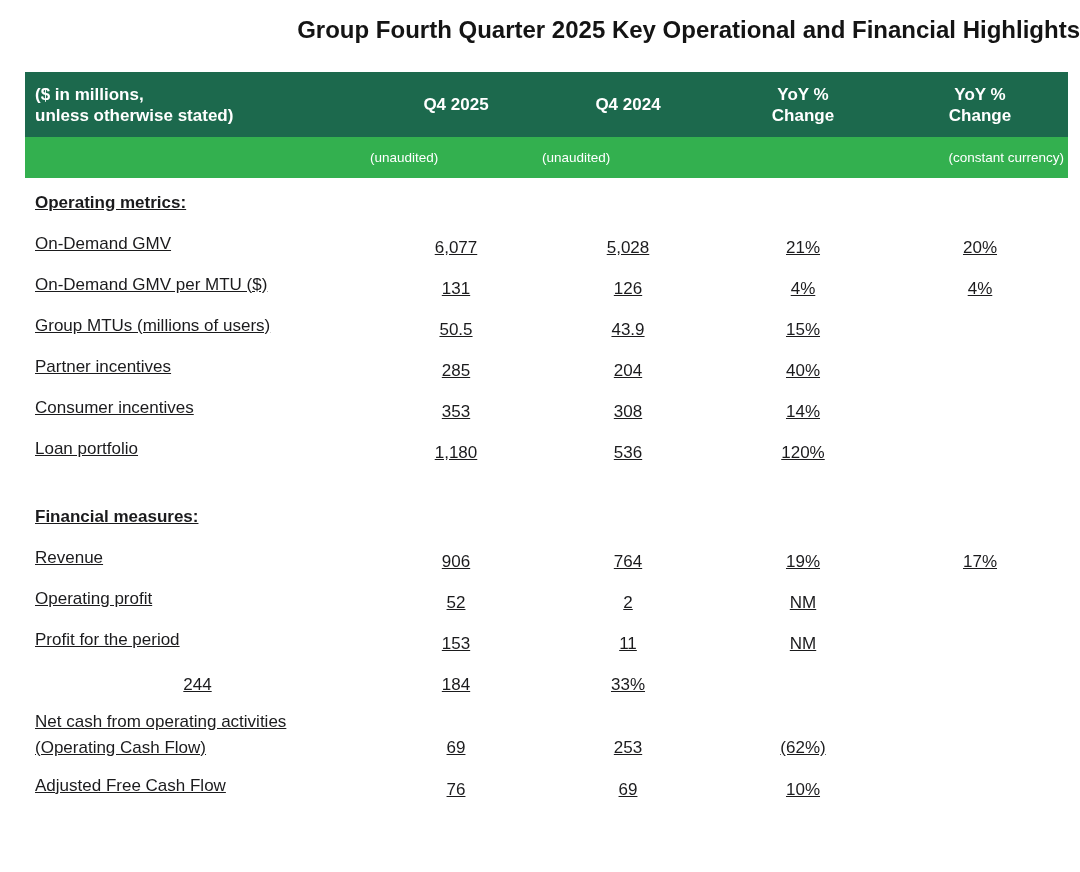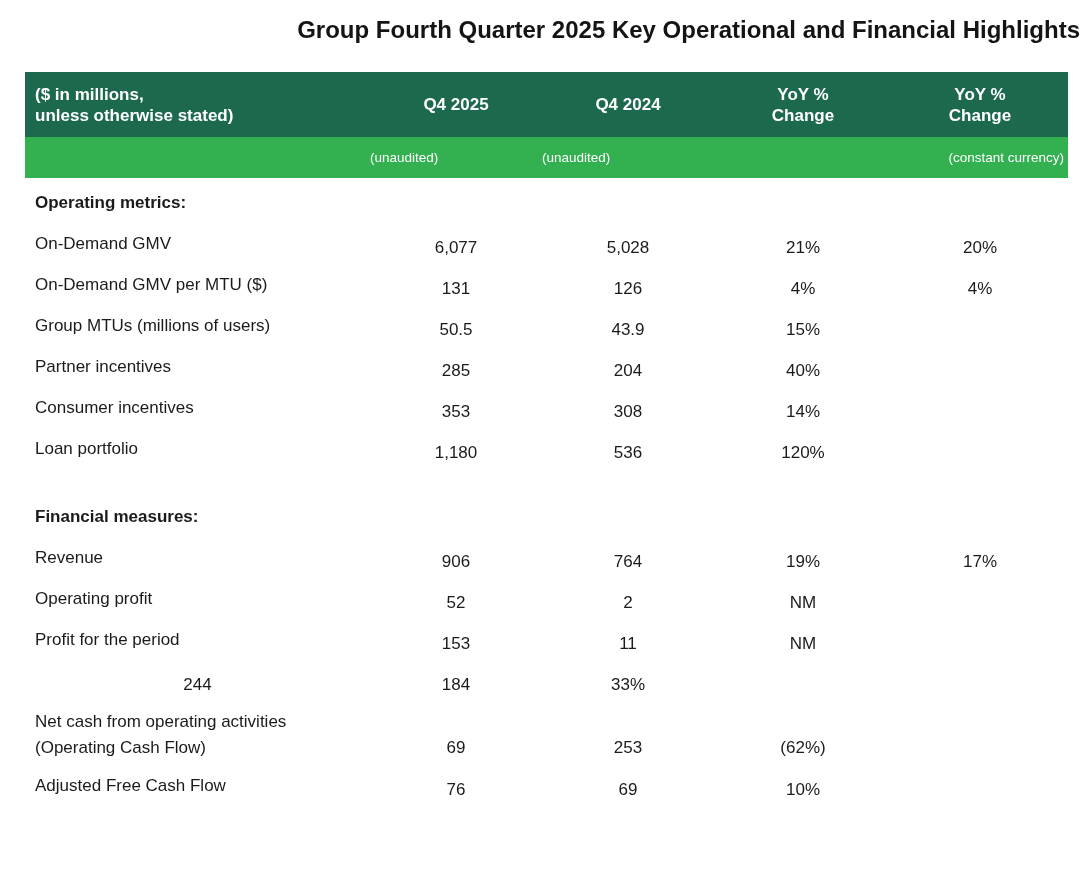--- a/index.html
+++ b/index.html
@@ -58,21 +58,21 @@
     background: #33B04F;
     color: #ffffff;
     height: 41px;
     align-items: center;
     font-size: 13.5px;
     font-weight: 400;
   }
   .subhead .c-center { text-align: left; }
   .subhead .c-right  { text-align: right; padding-right: 4px; }
   
-  .tbody { padding-top: 4px; }
+  .tbody { padding-top: 4px; text-decoration: underline; }
   .t-row {
     height: 41px;
     align-items: center;
   }
   .t-row .cell-label { padding-left: 10px; }
   .t-row .cell-num   { text-align: center; margin-top: 8px; }
   .t-row.section .cell-label { font-weight: 700; }
   .t-spacer { height: 27px; }
   .t-row.two-line {
     height: 64px;

